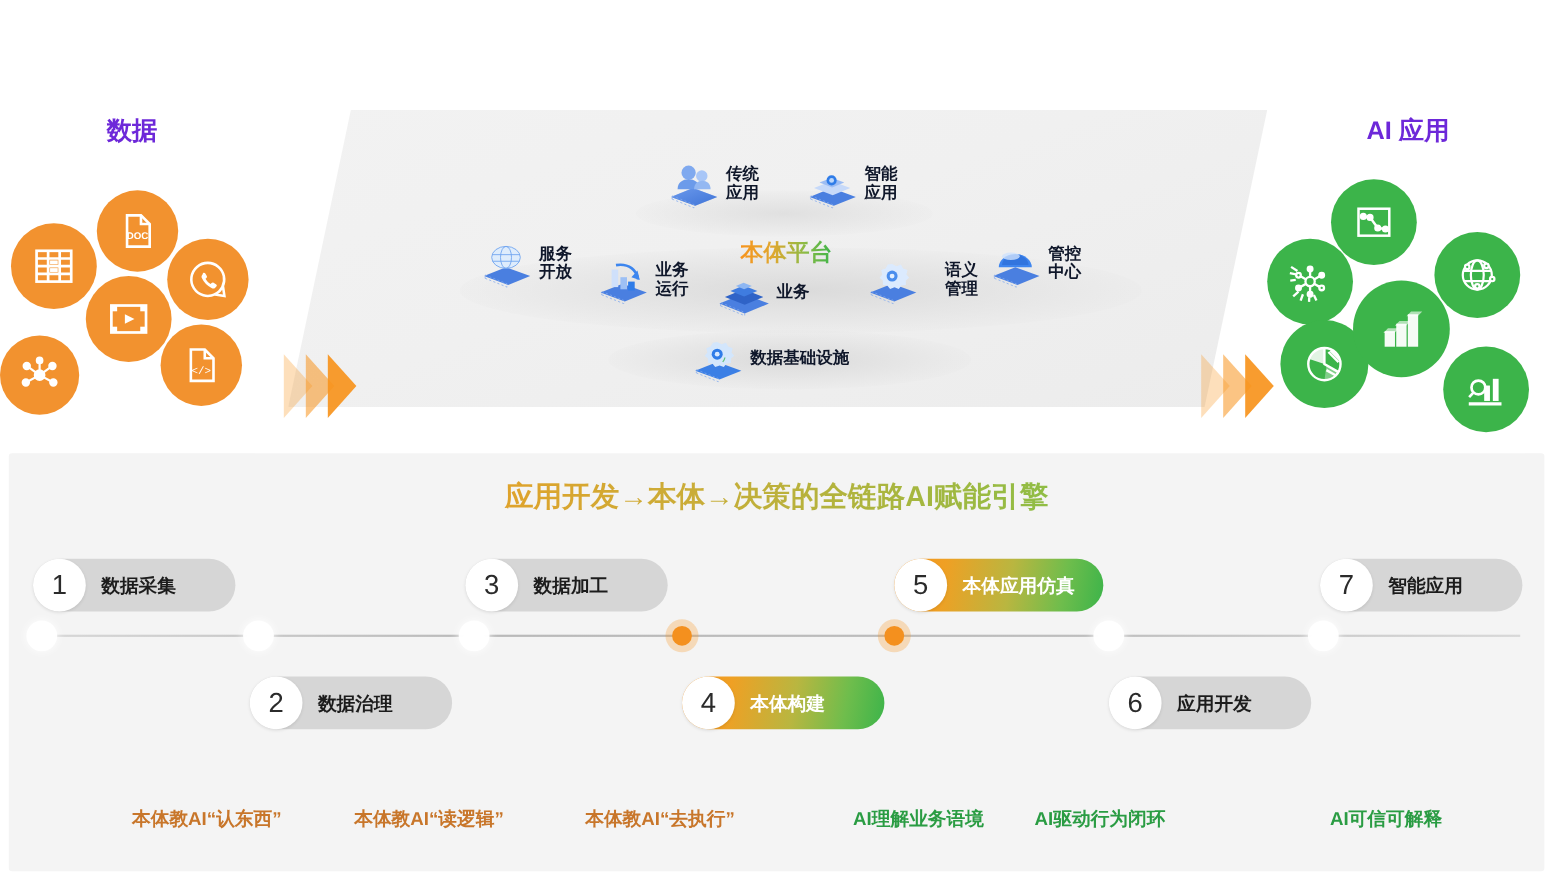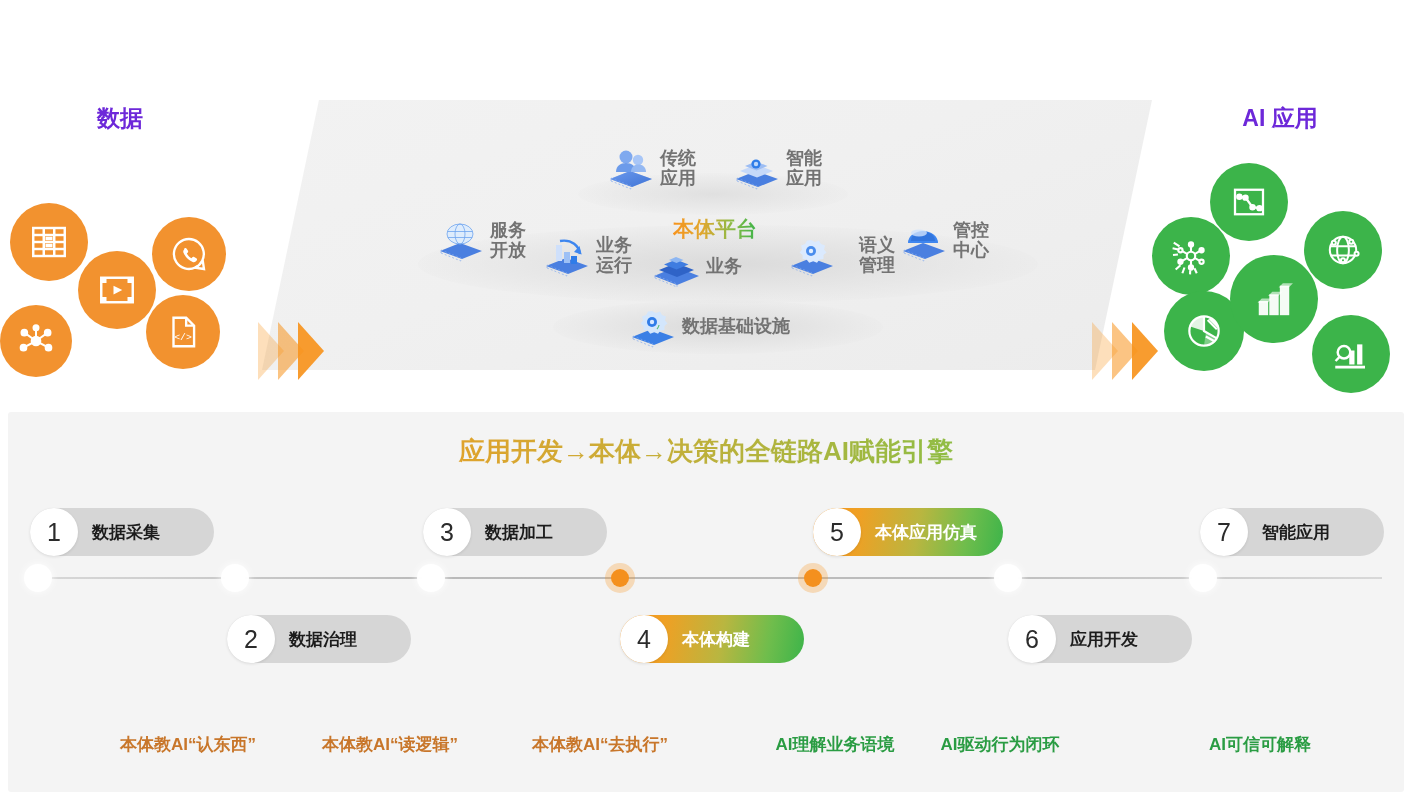--- a/index.html
+++ b/index.html
@@ -61,21 +61,21 @@
     display: flex; align-items: center; justify-content: center;
   }
   .bubble svg { display: block; }
   .orange { background: #f2922f; }
   .green  { background: #3cb44a; }
 
   
   .node { position: absolute; display: flex; align-items: center; }
   .node .cube { position: relative; width: 56px; height: 46px; flex: none; }
   .node .lbl {
-    font-size: 18px; font-weight: bold; color: #737373; line-height: 1.12;
+    font-size: 15px; font-weight: bold; color: #0f172a; line-height: 1.12;
     margin-left: 2px; white-space: pre-line;
   }
   .plat-ellipse {
     position: absolute; border-radius: 50%;
     background: radial-gradient(ellipse at center, rgba(215,215,215,.85) 0%, rgba(228,228,228,.55) 55%, rgba(240,240,240,0) 78%);
   }
   .platform-title {
     position: absolute; font-size: 21px; font-weight: bold; white-space: nowrap;
     background: linear-gradient(90deg,#f7941d 0%, #e0a72e 35%, #8cbb46 70%, #3cb44a 100%);
     -webkit-background-clip: text; background-clip: text;
@@ -168,20 +168,27 @@
           <line x1="3" y1="8" x2="21" y2="8"></line>
             <line x1="3" y1="12" x2="21" y2="12"></line>
             <line x1="3" y1="16" x2="21" y2="16"></line>
           <line x1="9" y1="4" x2="9" y2="20"></line>
             <line x1="15" y1="4" x2="15" y2="20"></line>
           <rect x="10" y="9" width="4" height="2" fill="#fff" stroke="none"></rect>
           <rect x="10" y="13" width="4" height="2" fill="#fff" stroke="none"></rect>
         </svg>
       </div>
 
+      <div class="bubble orange" style="left:88px; top:18px; width:74px; height:74px;">
+        <svg width="38" height="38" viewBox="0 0 24 24" fill="none" stroke="#fff" stroke-width="1.5">
+          <path d="M6 3h8l5 5v13H6z"></path>
+            <path d="M14 3v5h5"></path>
+          <text x="12" y="16.5" font-size="5.6" font-family="Liberation Sans" fill="#fff" stroke="none" text-anchor="middle" font-weight="bold">DOC</text>
+        </svg>
+      </div>
 
       <div class="bubble orange" style="left:152px; top:62px; width:74px; height:74px;">
         <svg width="40" height="40" viewBox="0 0 24 24" fill="none" stroke="#fff" stroke-width="1.4">
           <path d="M12 3a9 9 0 1 0 8.2 12.6L21 21l-5.4-.8A9 9 0 0 0 12 3z"></path>
           <path d="M9.3 8.6c.4-.4 1-.3 1.3.2l.8 1.3c.2.4.1.8-.2 1.1l-.5.5c.6 1.2 1.6 2.2 2.8 2.8l.5-.5c.3-.3.7-.4 1.1-.2l1.3.8c.5.3.6.9.2 1.3l-.6.6c-.5.5-1.2.6-1.8.3a11 11 0 0 1-5.5-5.5c-.3-.6-.2-1.3.3-1.8z" fill="#fff" stroke="none"></path>
         </svg>
       </div>
 
       <div class="bubble orange" style="left:78px; top:96px; width:78px; height:78px;">
         <svg width="42" height="42" viewBox="0 0 24 24" fill="none" stroke="#fff" stroke-width="1.4">

